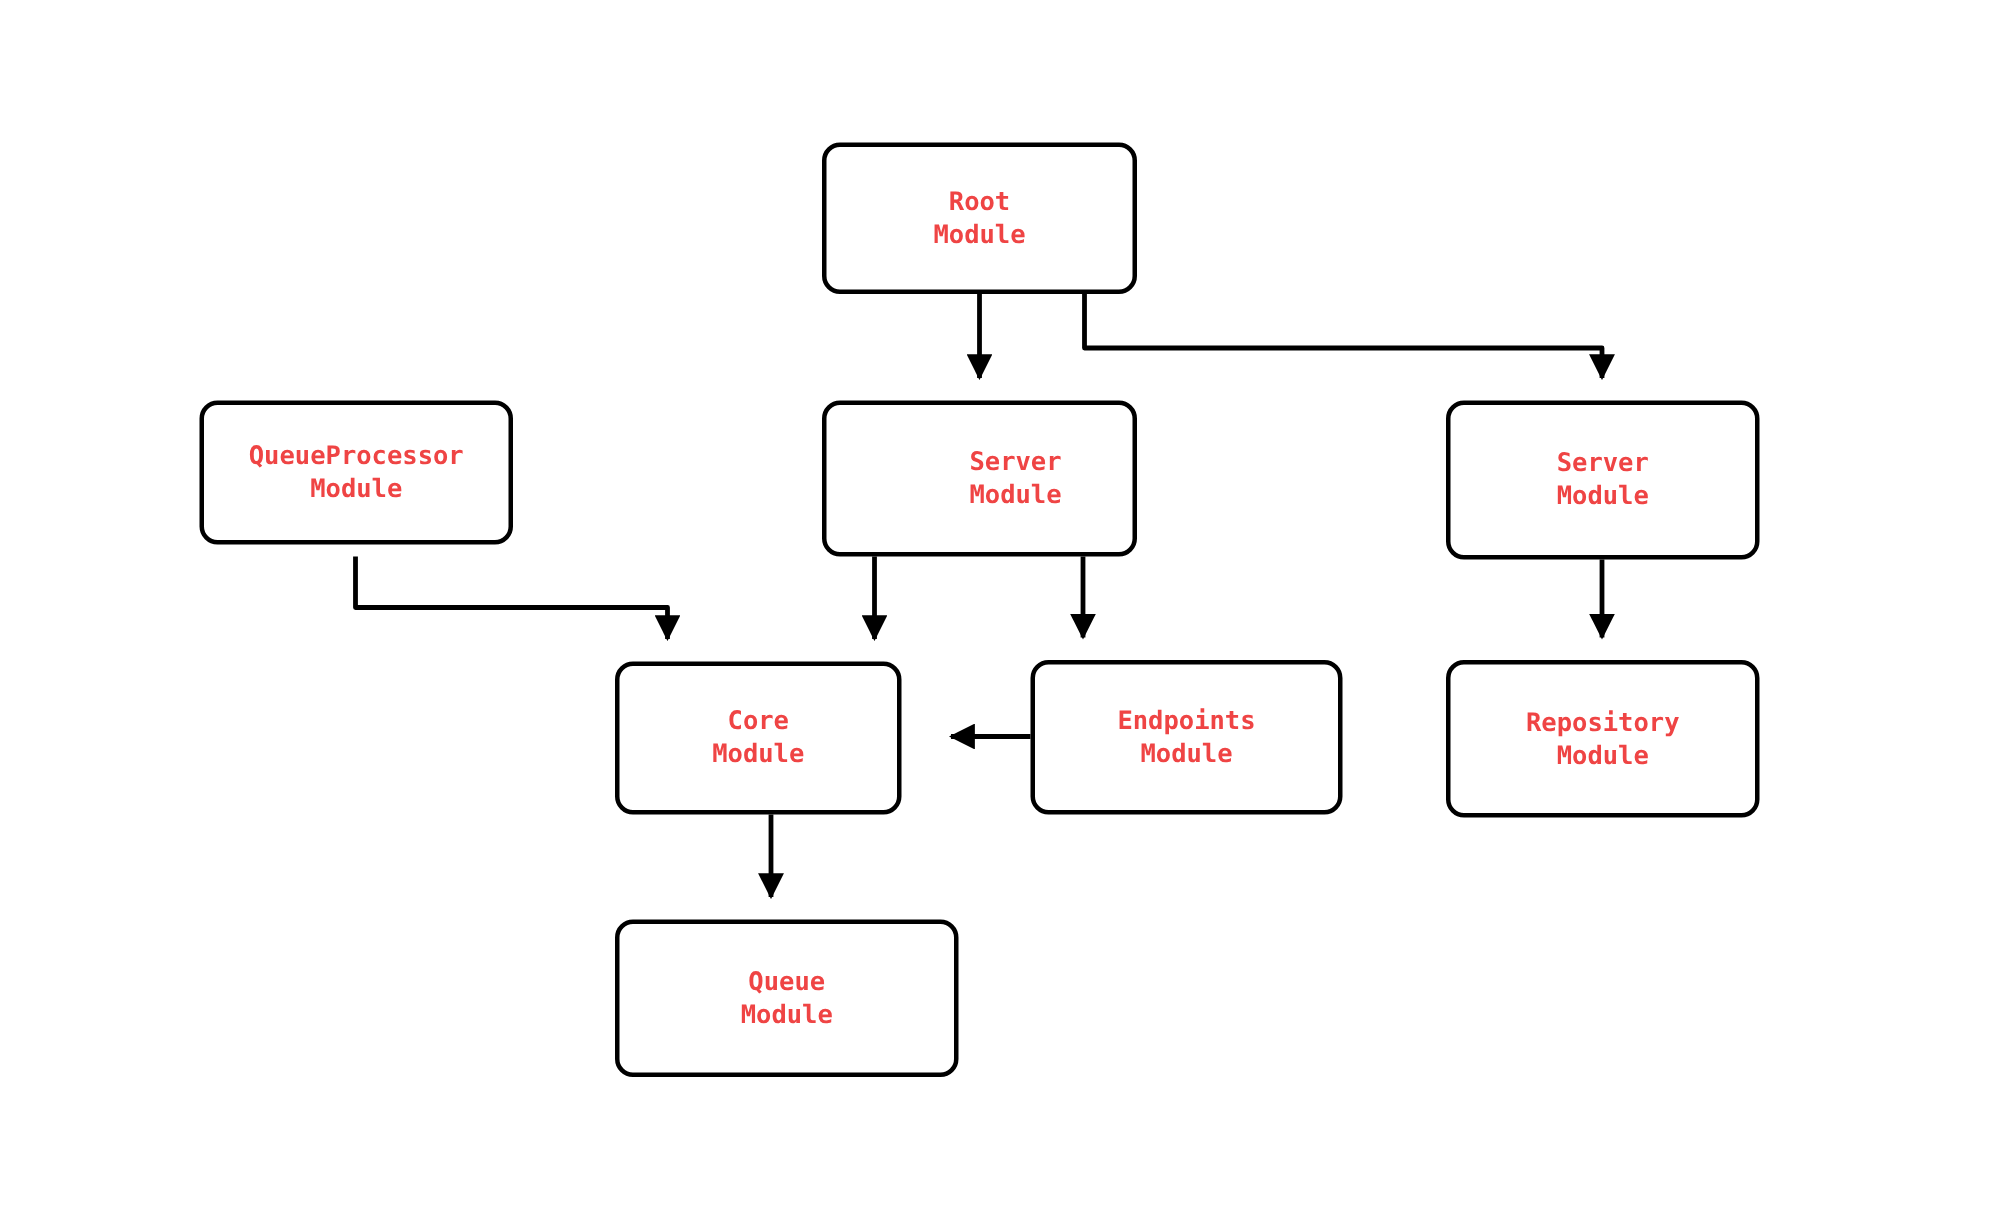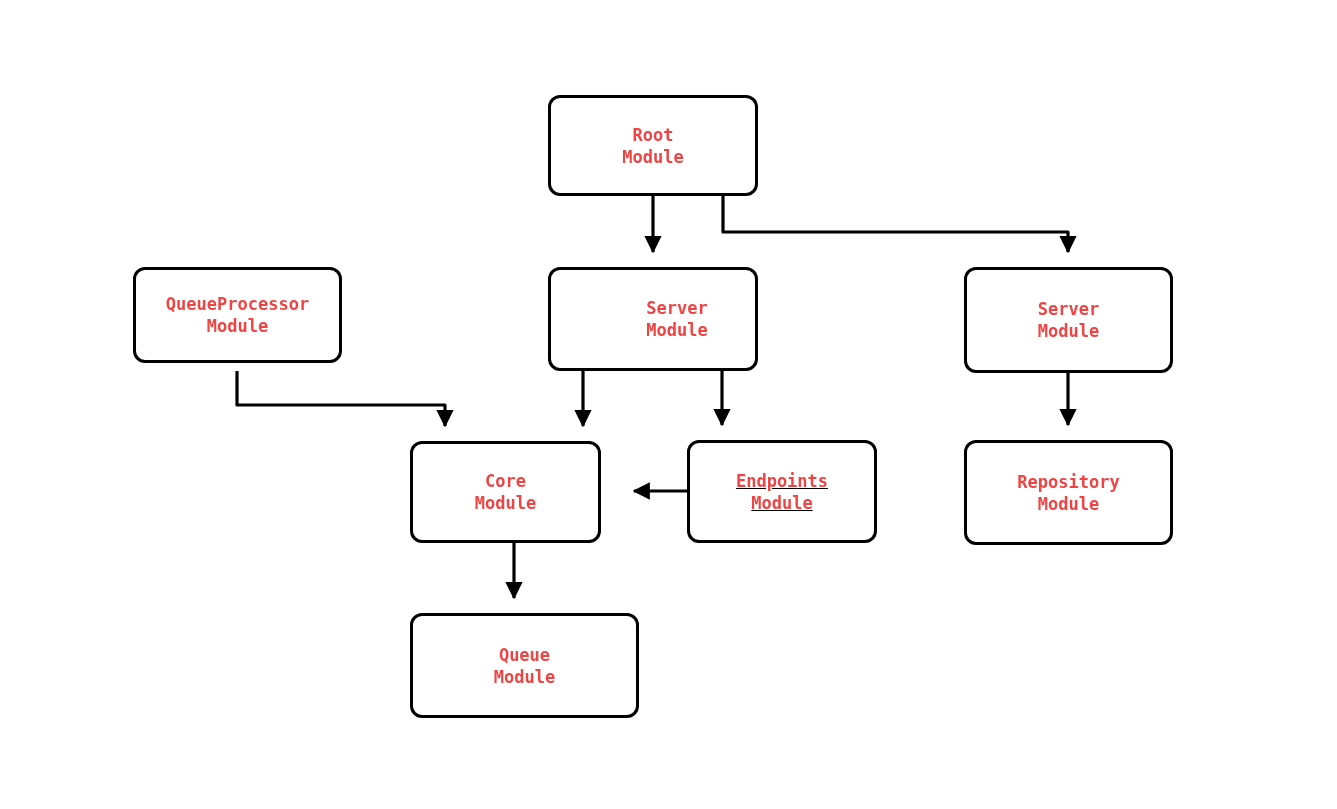--- a/index.html
+++ b/index.html
@@ -94,21 +94,21 @@
   <div class="node" style="left:964px; top:267px; width:209px; height:106px;">
     <span class="node-label">Server
 Module</span>
   </div>
 
   <div class="node" style="left:410px; top:441px; width:191px; height:102px;">
     <span class="node-label">Core
 Module</span>
   </div>
 
-  <div class="node" style="left:687px; top:440px; width:190px; height:103px;text-decoration:underline;">
+  <div class="node" style="left:687px; top:440px; width:208px; height:103px;">
     <span class="node-label">Endpoints
 Module</span>
   </div>
 
   <div class="node" style="left:964px; top:440px; width:209px; height:105px;">
     <span class="node-label">Repository
 Module</span>
   </div>
 
   <div class="node" style="left:410px; top:613px; width:229px; height:105px;">

